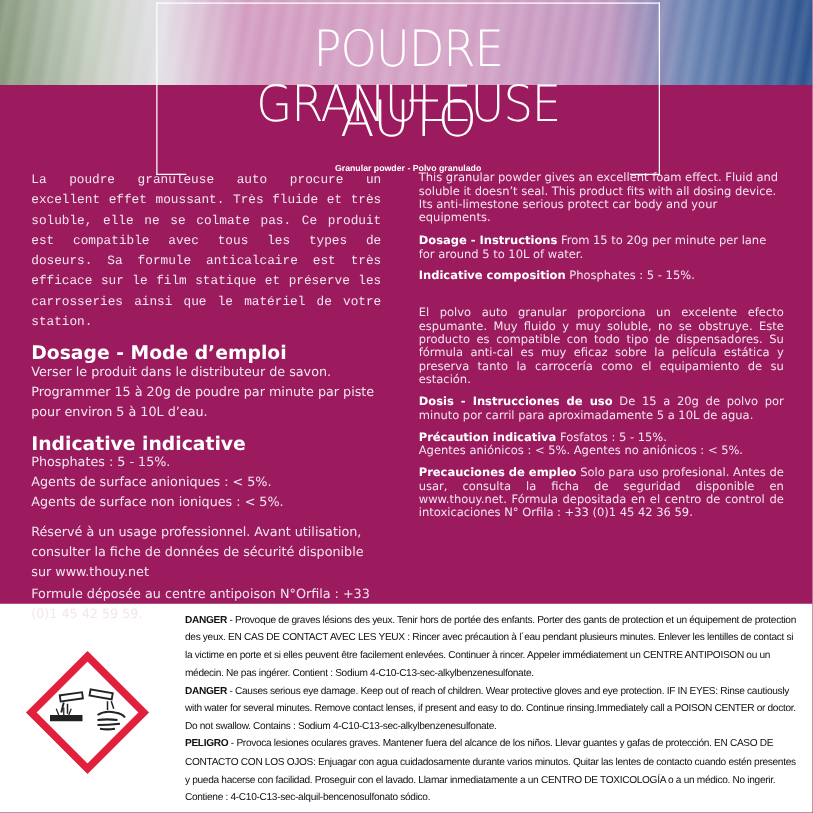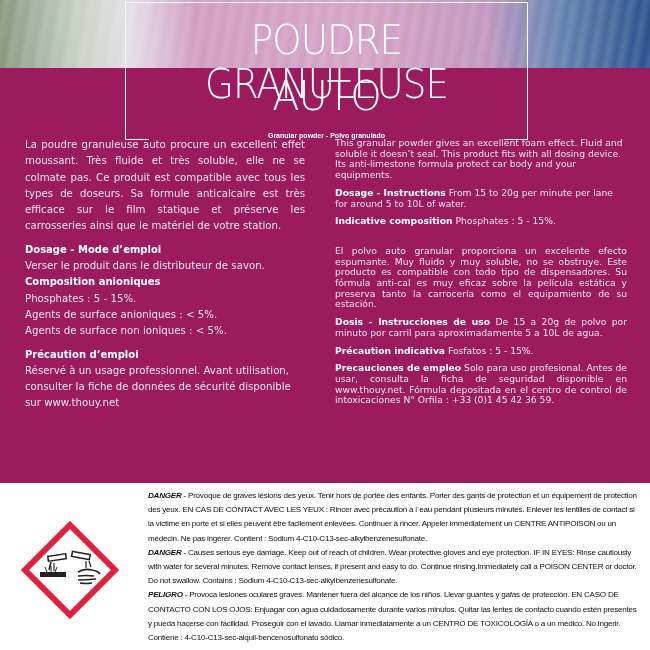--- a/index.html
+++ b/index.html
@@ -18,30 +18,30 @@
   .frame-left { position:absolute; left:125px; top:2px; height:138px; border-left:1.5px solid #fff; }
   .frame-right { position:absolute; left:527px; top:2px; height:138px; border-left:1.5px solid #fff; }
   .frame-bl { position:absolute; left:125px; top:139px; width:24px; border-top:1.5px solid #fff; }
   .frame-br { position:absolute; left:504px; top:139px; width:24px; border-top:1.5px solid #fff; }
   .title1 { position:absolute; left:125px; top:18px; width:403px; text-align:center; color:#fff; font-family:"DejaVu Sans", sans-serif; font-weight:200; font-size:40px; letter-spacing:-1px; line-height:44px; transform:scaleX(0.93); }
   .title2 { position:absolute; left:125px; top:74px; width:403px; text-align:center; color:#fff; font-weight:200; font-size:40px; letter-spacing:-1px; line-height:44px; }
   .subtitle { position:absolute; left:125px; top:132px; width:403px; text-align:center; color:#fff; font-size:7px; font-weight:bold; font-family:"Liberation Sans", sans-serif; }
   .col { position:absolute; color:#f3e6ee; font-family:"DejaVu Sans", sans-serif; }
   .left { left:25px; top:137px; width:280px; font-size:10.2px; line-height:16.3px; }
   .left p { margin:0 0 7px 0; }
-  .left .j { text-align:justify; }
-  .left h4 { margin:0; font-size:10px; font-weight:bold; color:#fff; }
+  .left .j { text-align:justify;font-family:Liberation Mono, monospace; }
+  .left h4 { margin:0; font-size:15px; font-weight:bold; color:#fff; }
   .right { left:335px; top:138px; width:292px; font-size:9.2px; line-height:10.7px; }
   .right p { margin:0 0 7px 0; text-align:left; }
   .right .j { text-align:justify; }
   .right b { color:#fff; }
   .gap { height:12px; }
   .bottom { position:absolute; left:148px; top:489px; width:490px; font-family:"Liberation Sans", sans-serif; font-size:8.1px; line-height:14.2px; color:#111; letter-spacing:-0.25px; }
   .bottom p { margin:0; }
-  .bottom b { font-weight:bold;font-style:italic; }
+  .bottom b { font-weight:bold; }
   .picto { position:absolute; left:20px; top:520px; width:100px; height:100px; }
 </style>
 </head>
 <body>
 
 <div class="photo"></div>
 <div class="band"></div>
 
 <div class="frame-top"></div>
 <div class="frame-left"></div>
@@ -50,36 +50,37 @@
 <div class="frame-br"></div>
 
 <div class="title1">POUDRE GRANULEUSE</div>
 <div class="title2">AUTO</div>
 <div class="subtitle">Granular powder - Polvo granulado</div>
 
 <div class="col left">
   <p class="j">La poudre granuleuse auto procure un excellent effet moussant. Très fluide et très soluble, elle ne se colmate pas. Ce produit est compatible avec tous les types de doseurs. Sa formule anticalcaire est très efficace sur le film statique et préserve les carrosseries ainsi que le matériel de votre station.</p>
   <h4>Dosage - Mode d’emploi</h4>
   <div>Verser le produit dans le distributeur de savon.</div>
-  <h4>Composition anioniques</h4>
+  <p>Programmer 15 à 20g de poudre par minute par piste pour environ 5 à 10L d’eau.</p>
+  <h4>Indicative indicative</h4>
   <div>Phosphates : 5 - 15%.</div>
   <div>Agents de surface anioniques : &lt; 5%.</div>
   <p>Agents de surface non ioniques : &lt; 5%.</p>
-  <h4>Précaution d’emploi</h4>
   <div>Réservé à un usage professionnel. Avant utilisation, consulter la fiche de données de sécurité disponible sur www.thouy.net</div>
+  <div>Formule déposée au centre antipoison N°Orfila : +33 (0)1 45 42 59 59.</div>
 </div>
 
 <div class="col right">
-  <p>This granular powder gives an excellent foam effect. Fluid and soluble it doesn’t seal. This product fits with all dosing device. Its anti-limestone formula protect car body and your equipments.</p>
+  <p>This granular powder gives an excellent foam effect. Fluid and soluble it doesn’t seal. This product fits with all dosing device. Its anti-limestone serious protect car body and your equipments.</p>
   <p><b>Dosage - Instructions</b><span> From 15 to 20g per minute per lane for around 5 to 10L of water.</span></p>
   <p><b>Indicative composition</b><span> Phosphates : 5 - 15%.</span><br></p>
   <div class="gap"></div>
   <p class="j">El polvo auto granular proporciona un excelente efecto espumante. Muy fluido y muy soluble, no se obstruye. Este producto es compatible con todo tipo de dispensadores. Su fórmula anti-cal es muy eficaz sobre la película estática y preserva tanto la carrocería como el equipamiento de su estación.</p>
   <p class="j"><b>Dosis - Instrucciones de uso</b><span> De 15 a 20g de polvo por minuto por carril para aproximadamente 5 a 10L de agua.</span></p>
-  <p><b>Précaution indicativa</b><span>  Fosfatos : 5 - 15%.</span><br></p>
+  <p><b>Précaution indicativa</b><span>  Fosfatos : 5 - 15%.</span><br><span>Agentes aniónicos : &lt; 5%. Agentes no aniónicos : &lt; 5%.</span></p>
   <p class="j"><b>Precauciones de empleo</b><span> Solo para uso profesional. Antes de usar, consulta la ficha de seguridad disponible en www.thouy.net. Fórmula depositada en el centro de control de intoxicaciones N° Orfila : +33 (0)1 45 42 36 59.</span></p>
 </div>
 
 <svg class="picto" viewBox="0 0 100 100">
   <polygon points="50,5 95,50 50,95 5,50" fill="#fff" stroke="#e0203c" stroke-width="6"></polygon>
 
   <rect x="28" y="35" width="18" height="5" fill="#fff" stroke="#222" stroke-width="1.5" transform="rotate(-8 37 37)"></rect>
   <line x1="31" y1="42" x2="29" y2="50" stroke="#222" stroke-width="1.5"></line>
   <line x1="34" y1="43" x2="34" y2="51" stroke="#222" stroke-width="1.2"></line>
   <rect x="20" y="52" width="26" height="5" fill="#222"></rect>

